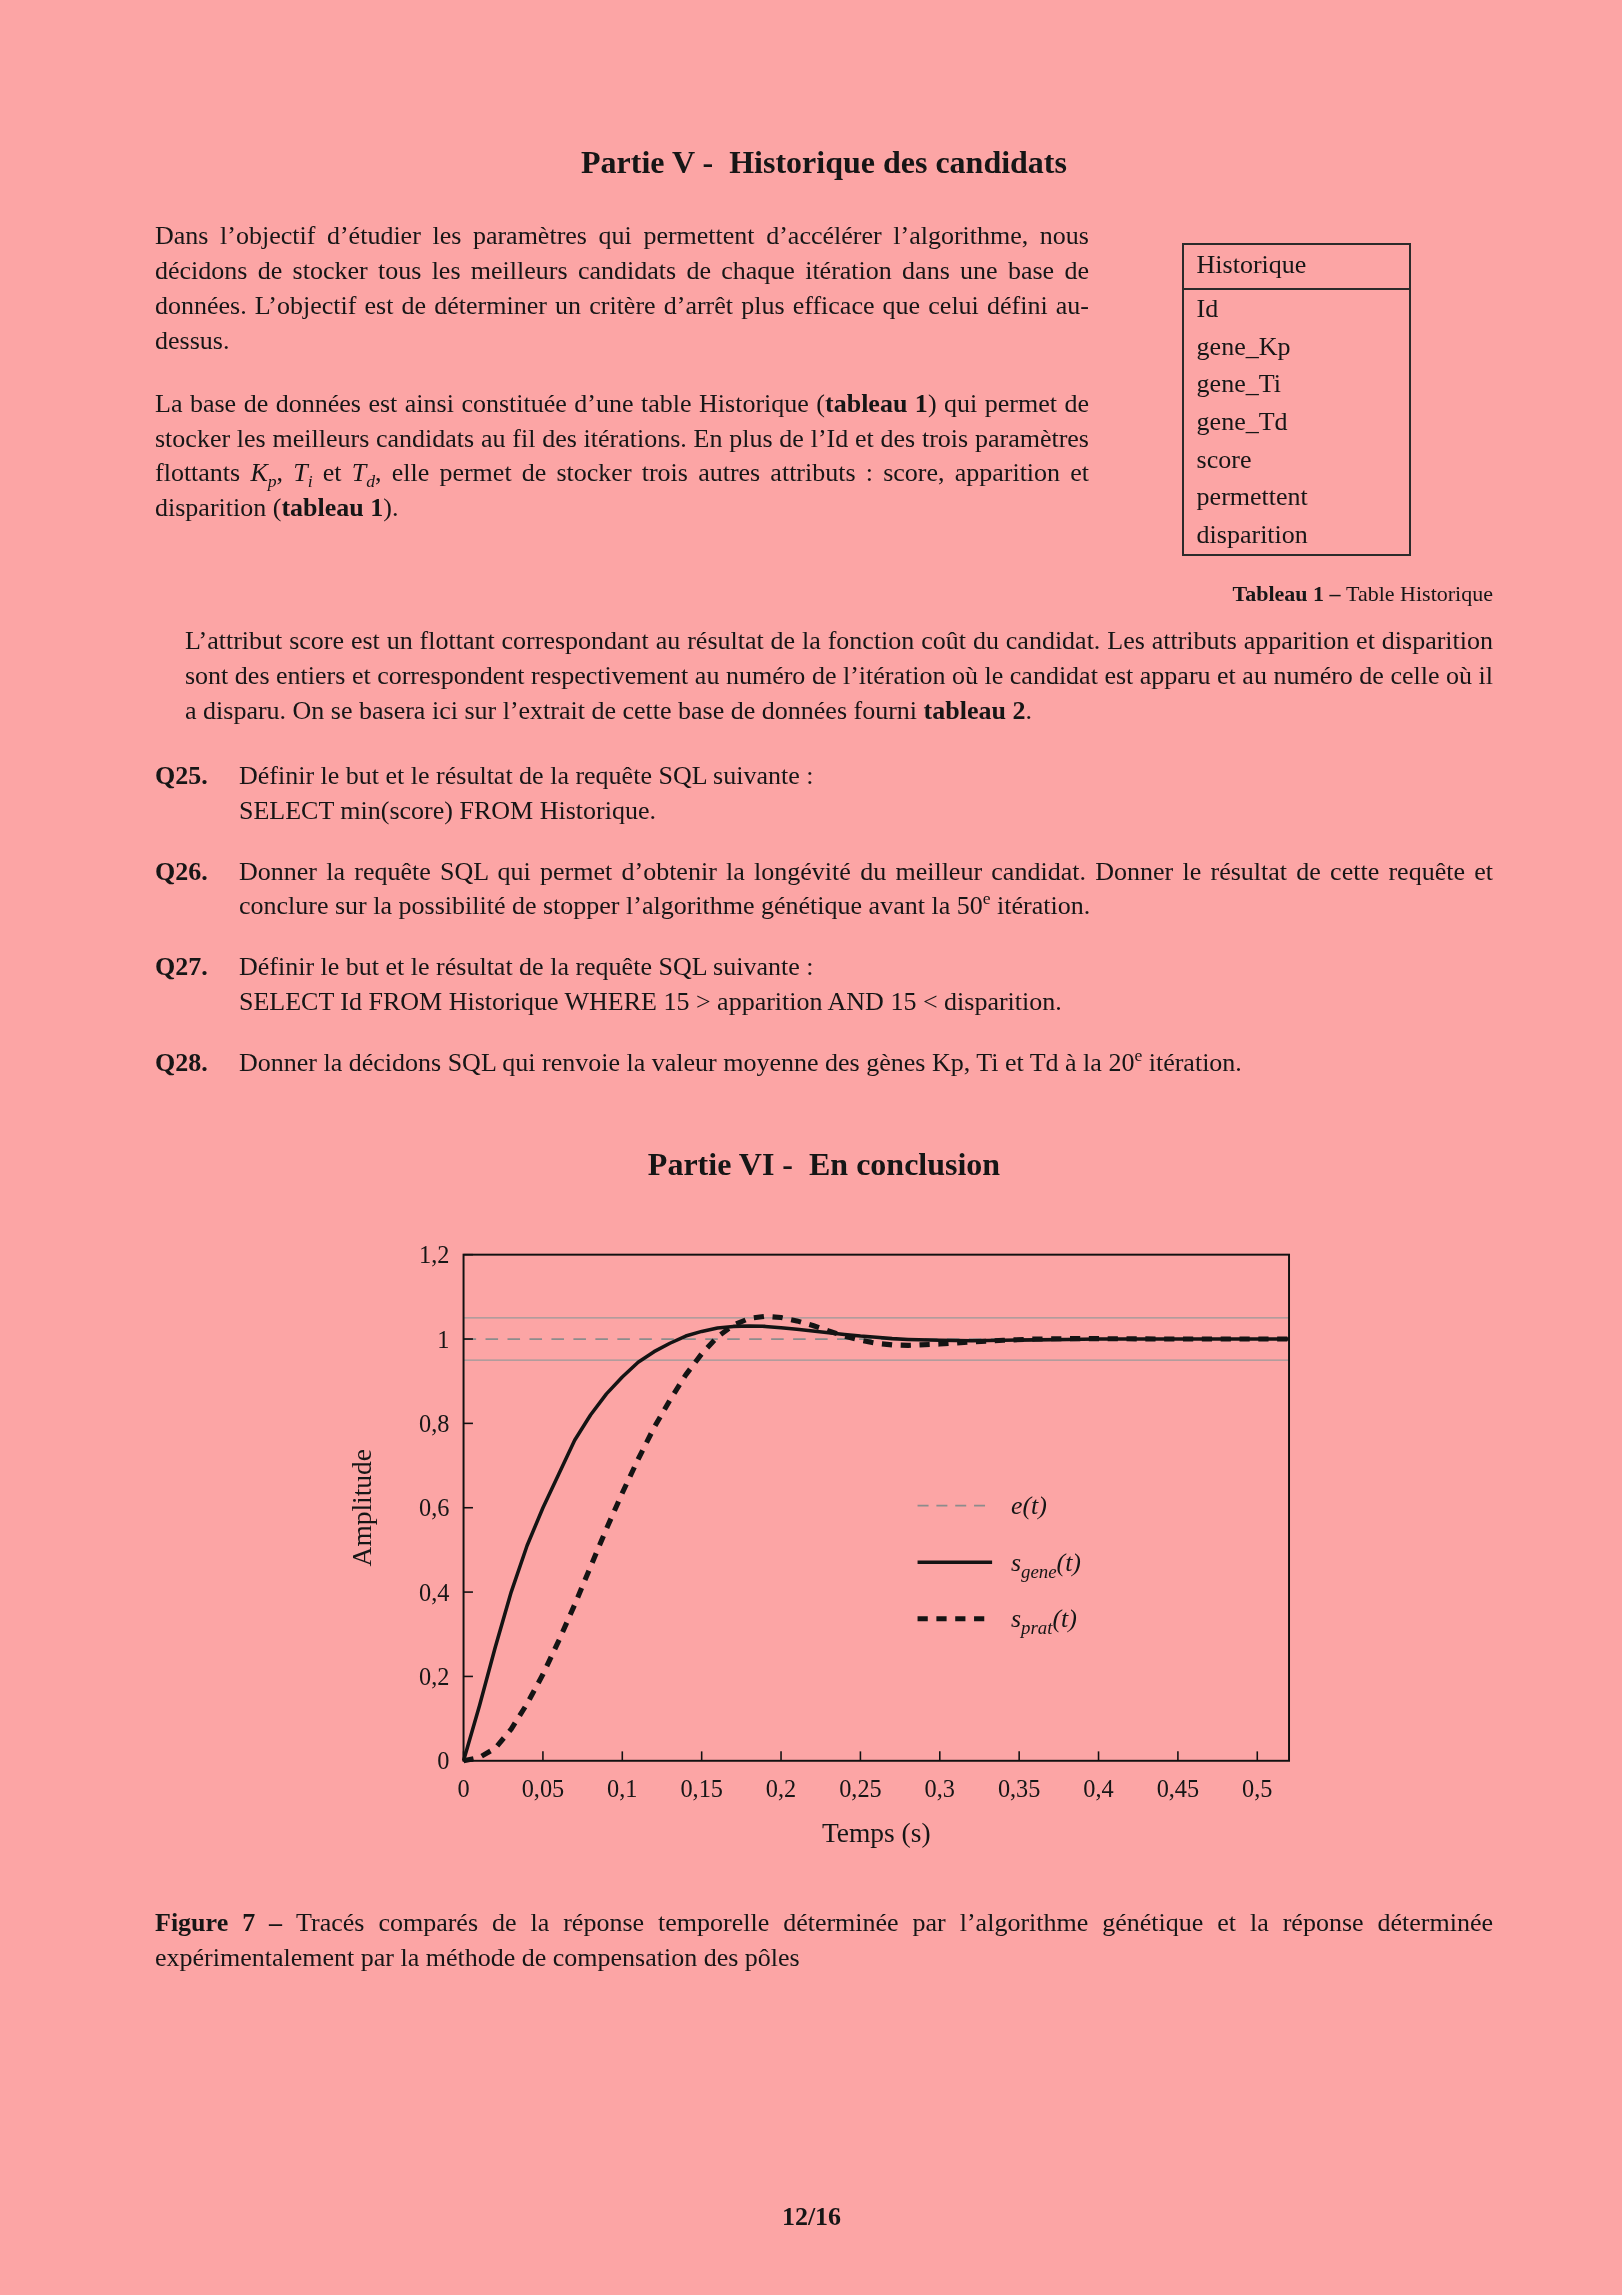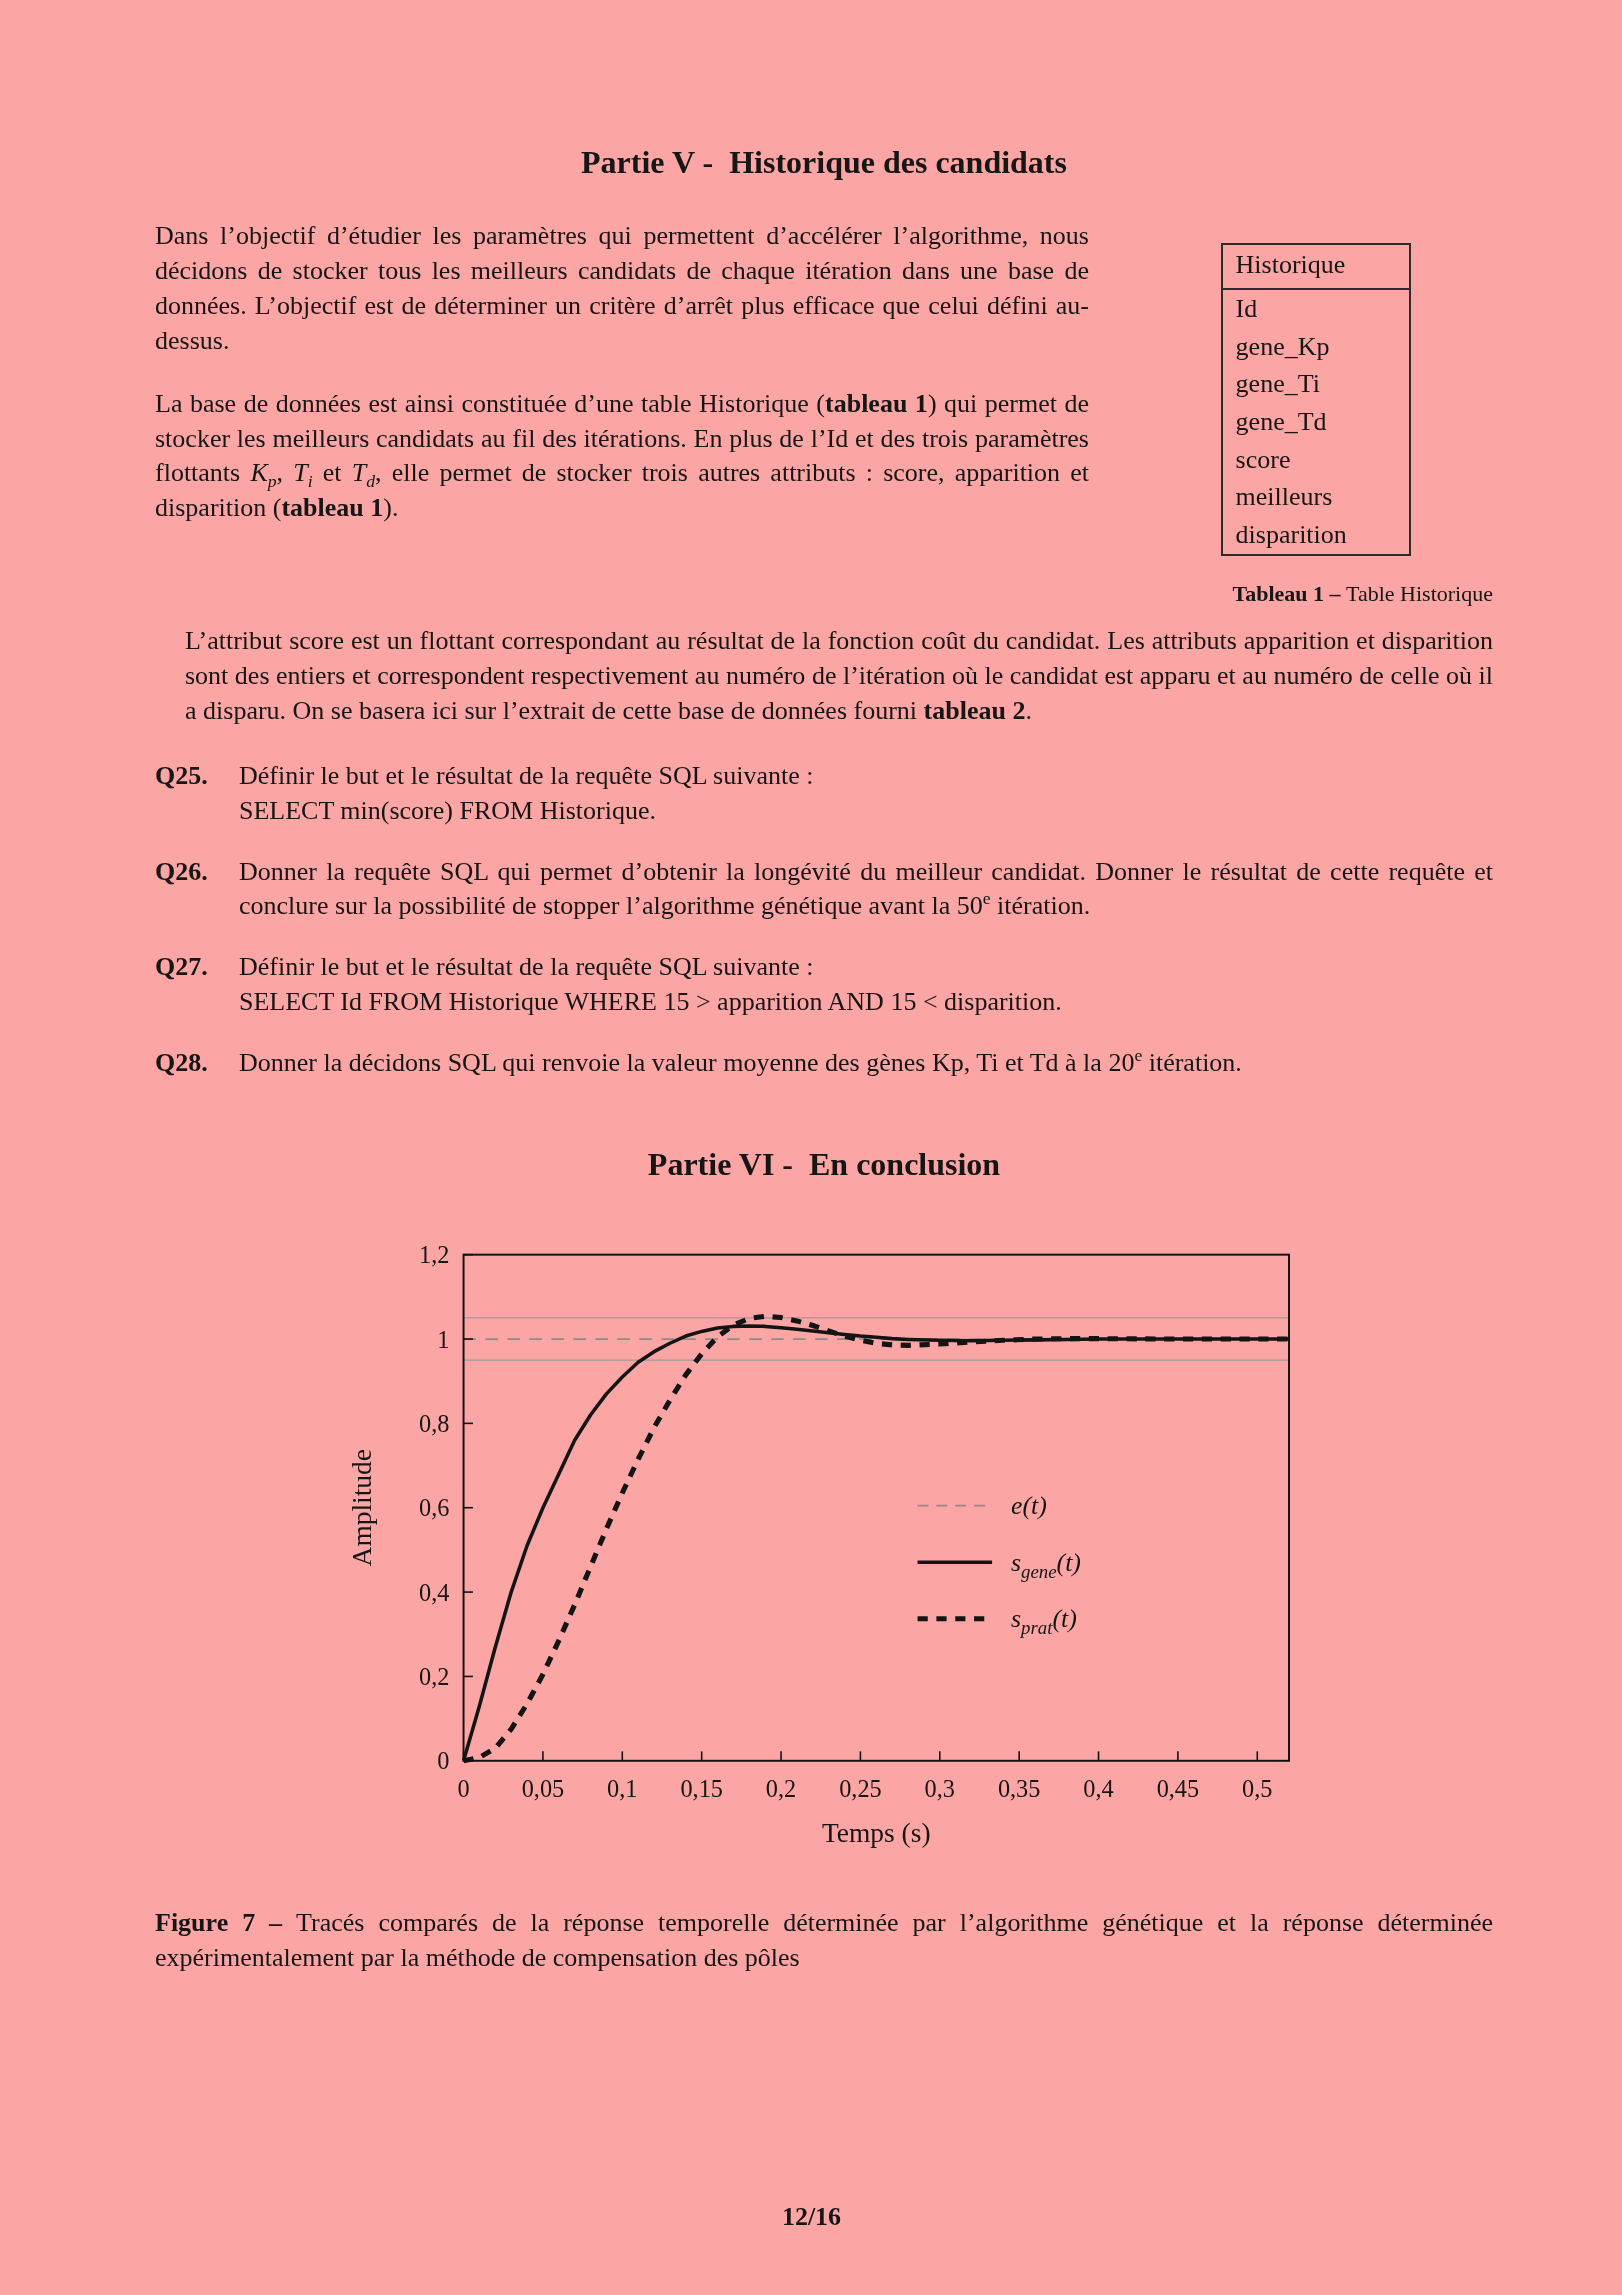--- a/index.html
+++ b/index.html
@@ -26,21 +26,21 @@
   .part-title.vi{ margin:64px 0 52px 0; }
   p{ margin:0; text-align:justify; }
   .intro p{ margin-bottom:19px;margin-top:28px; }
   .table-float{
     float:right;
     width:369px;
     margin:23.6px 0 15.7px 35px;
   }
   table.historique{
     border-collapse:collapse;
-    width:190px;
+    width:229px;
     margin-left:auto;
     margin-right:82px;
     border:2px solid #2b2b2b;
   }
   table.historique th{
     font-weight:normal;
     text-align:left;
     padding:3.1px 12.6px 4.7px 12.6px;
     border-bottom:2px solid #2b2b2b;
     font-size:26px;
@@ -108,21 +108,21 @@
           <tr>
               <td>gene_Ti</td>
             </tr>
           <tr>
               <td>gene_Td</td>
             </tr>
           <tr>
               <td>score</td>
             </tr>
           <tr>
-              <td>meilleurs</td>
+              <td>permettent</td>
             </tr>
           <tr>
               <td>disparition</td>
             </tr>
         </tbody>
       </table>
       <div class="table-caption"><span style="font-weight: bold;">Tableau 1 – </span><span>Table Historique</span></div>
     </aside>
 
     <p><span>Dans l’objectif d’étudier les paramètres qui permettent d’accélérer l’algorithme, nous décidons de stocker tous les meilleurs candidats de chaque itération dans une base de données. L’objectif est de déterminer un critère d’arrêt plus efficace que celui défini au-dessus.</span></p>

